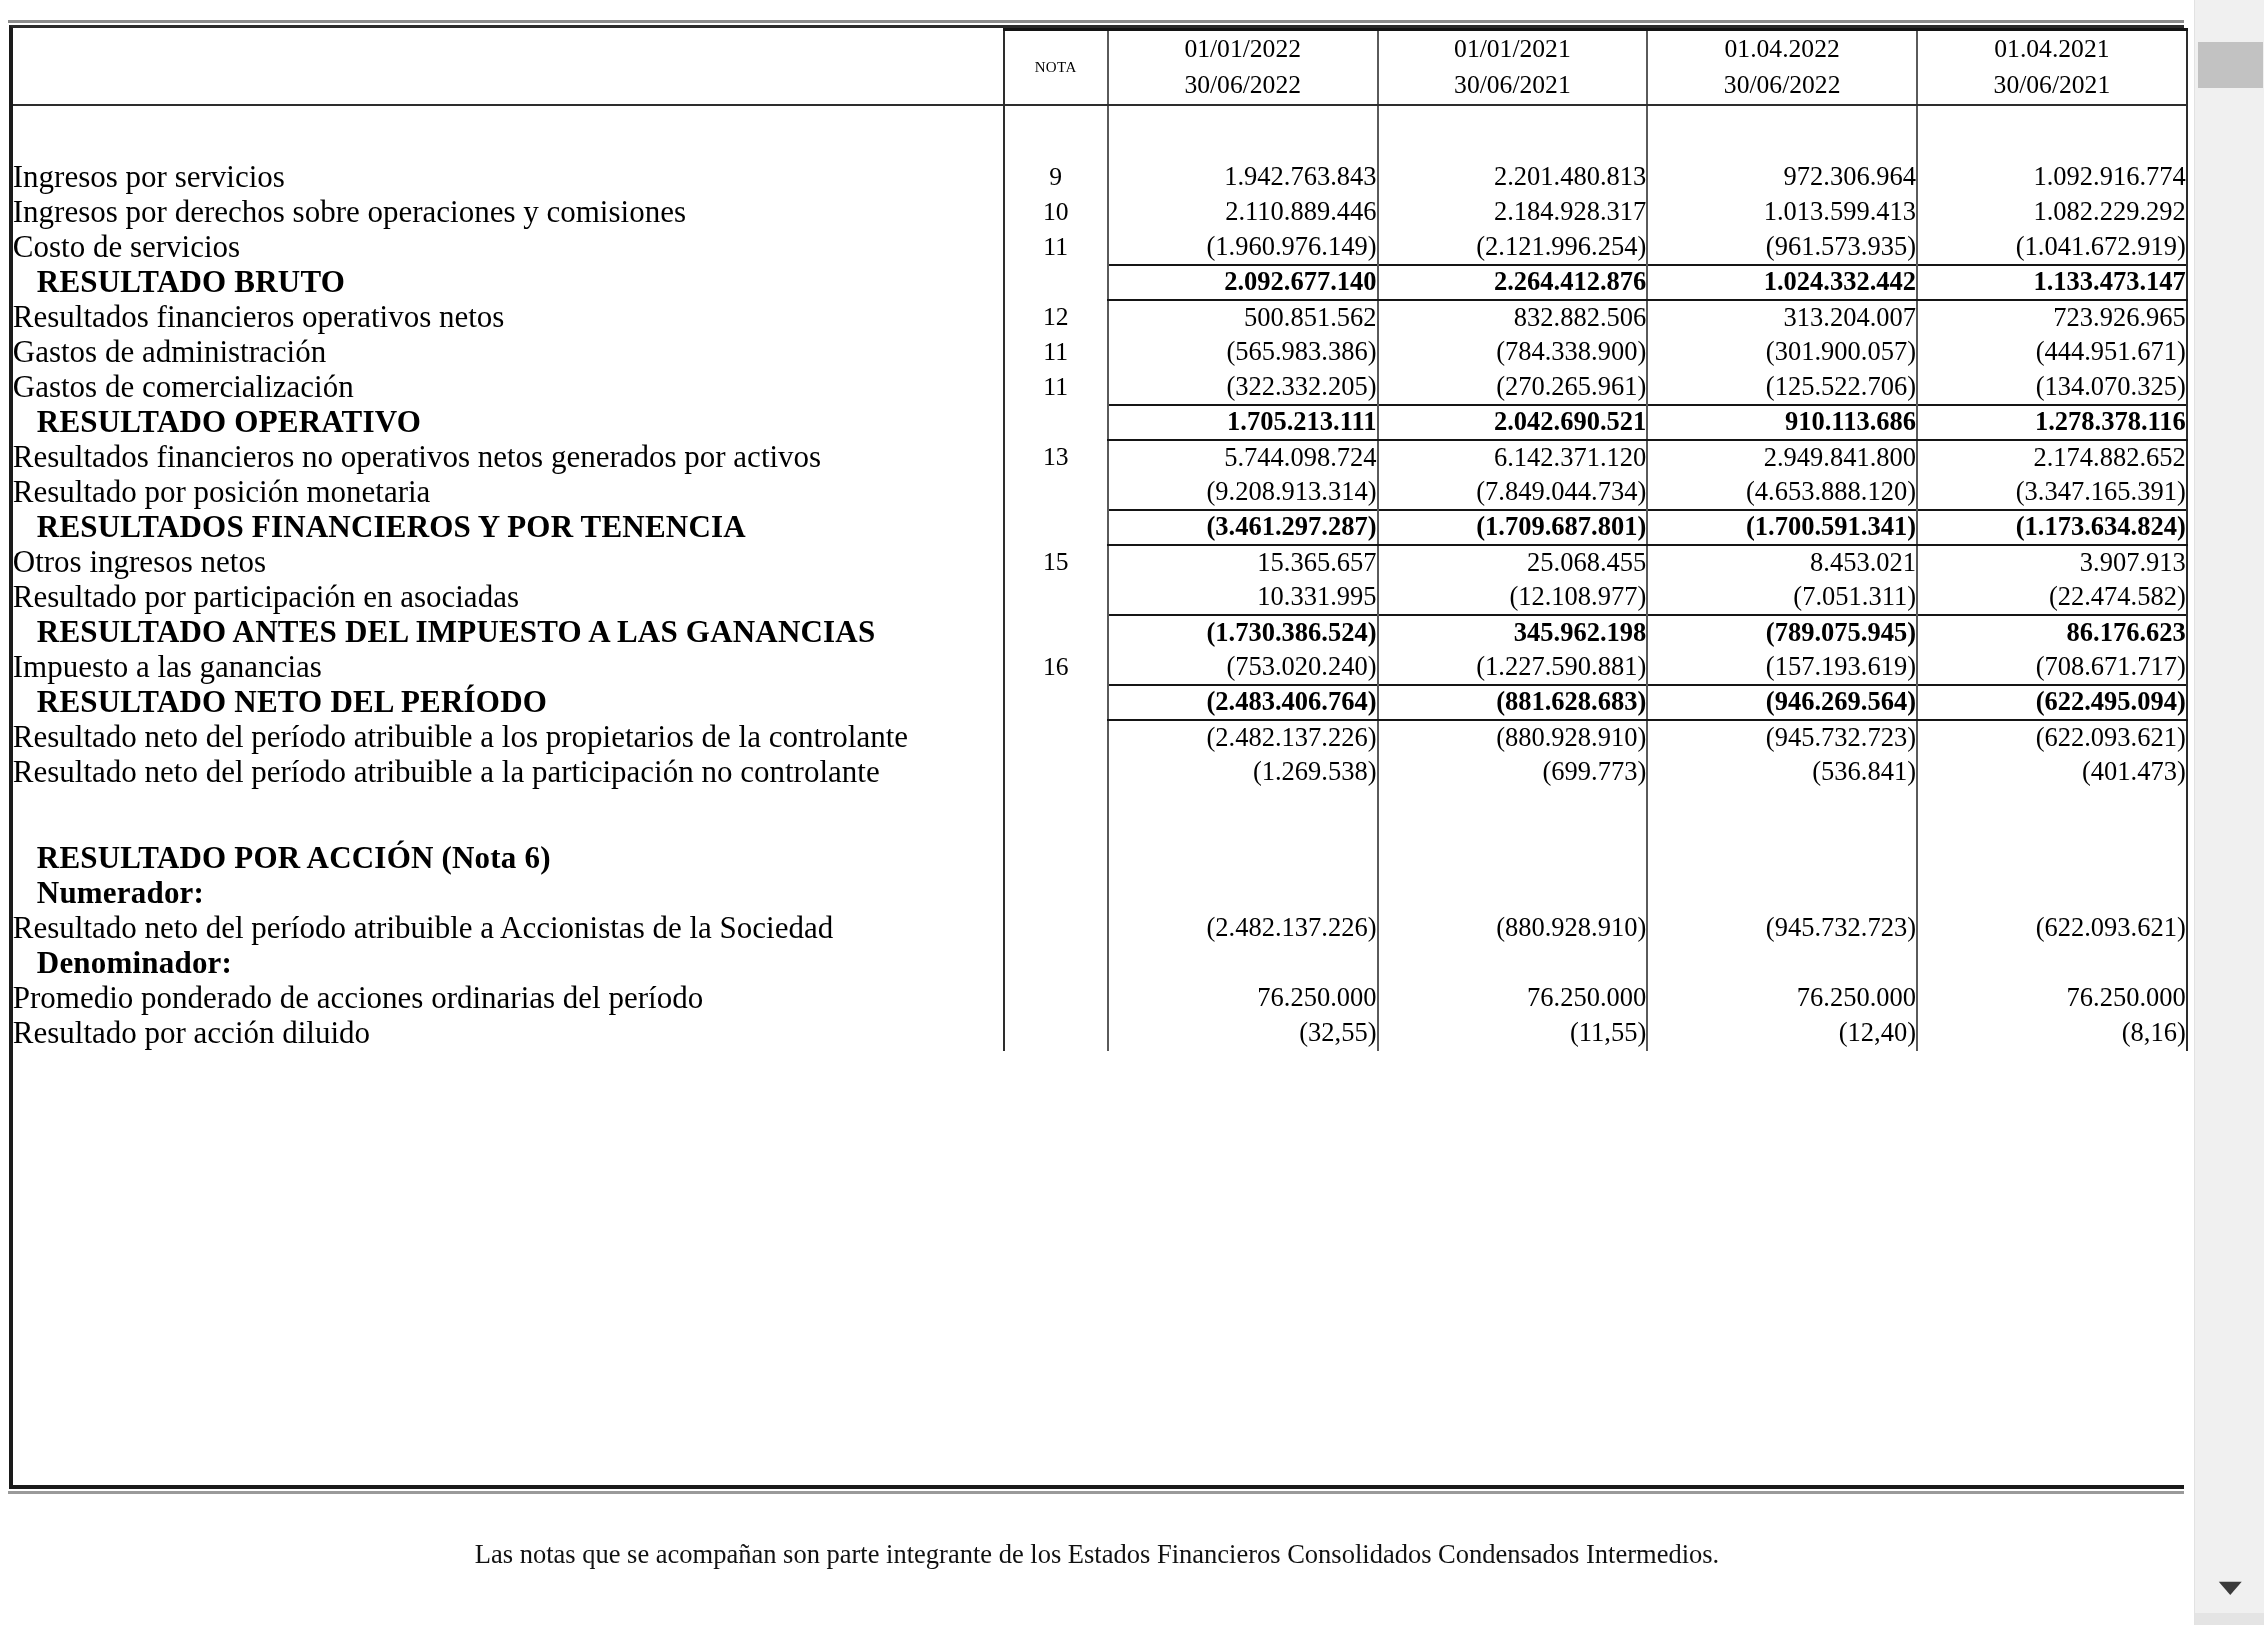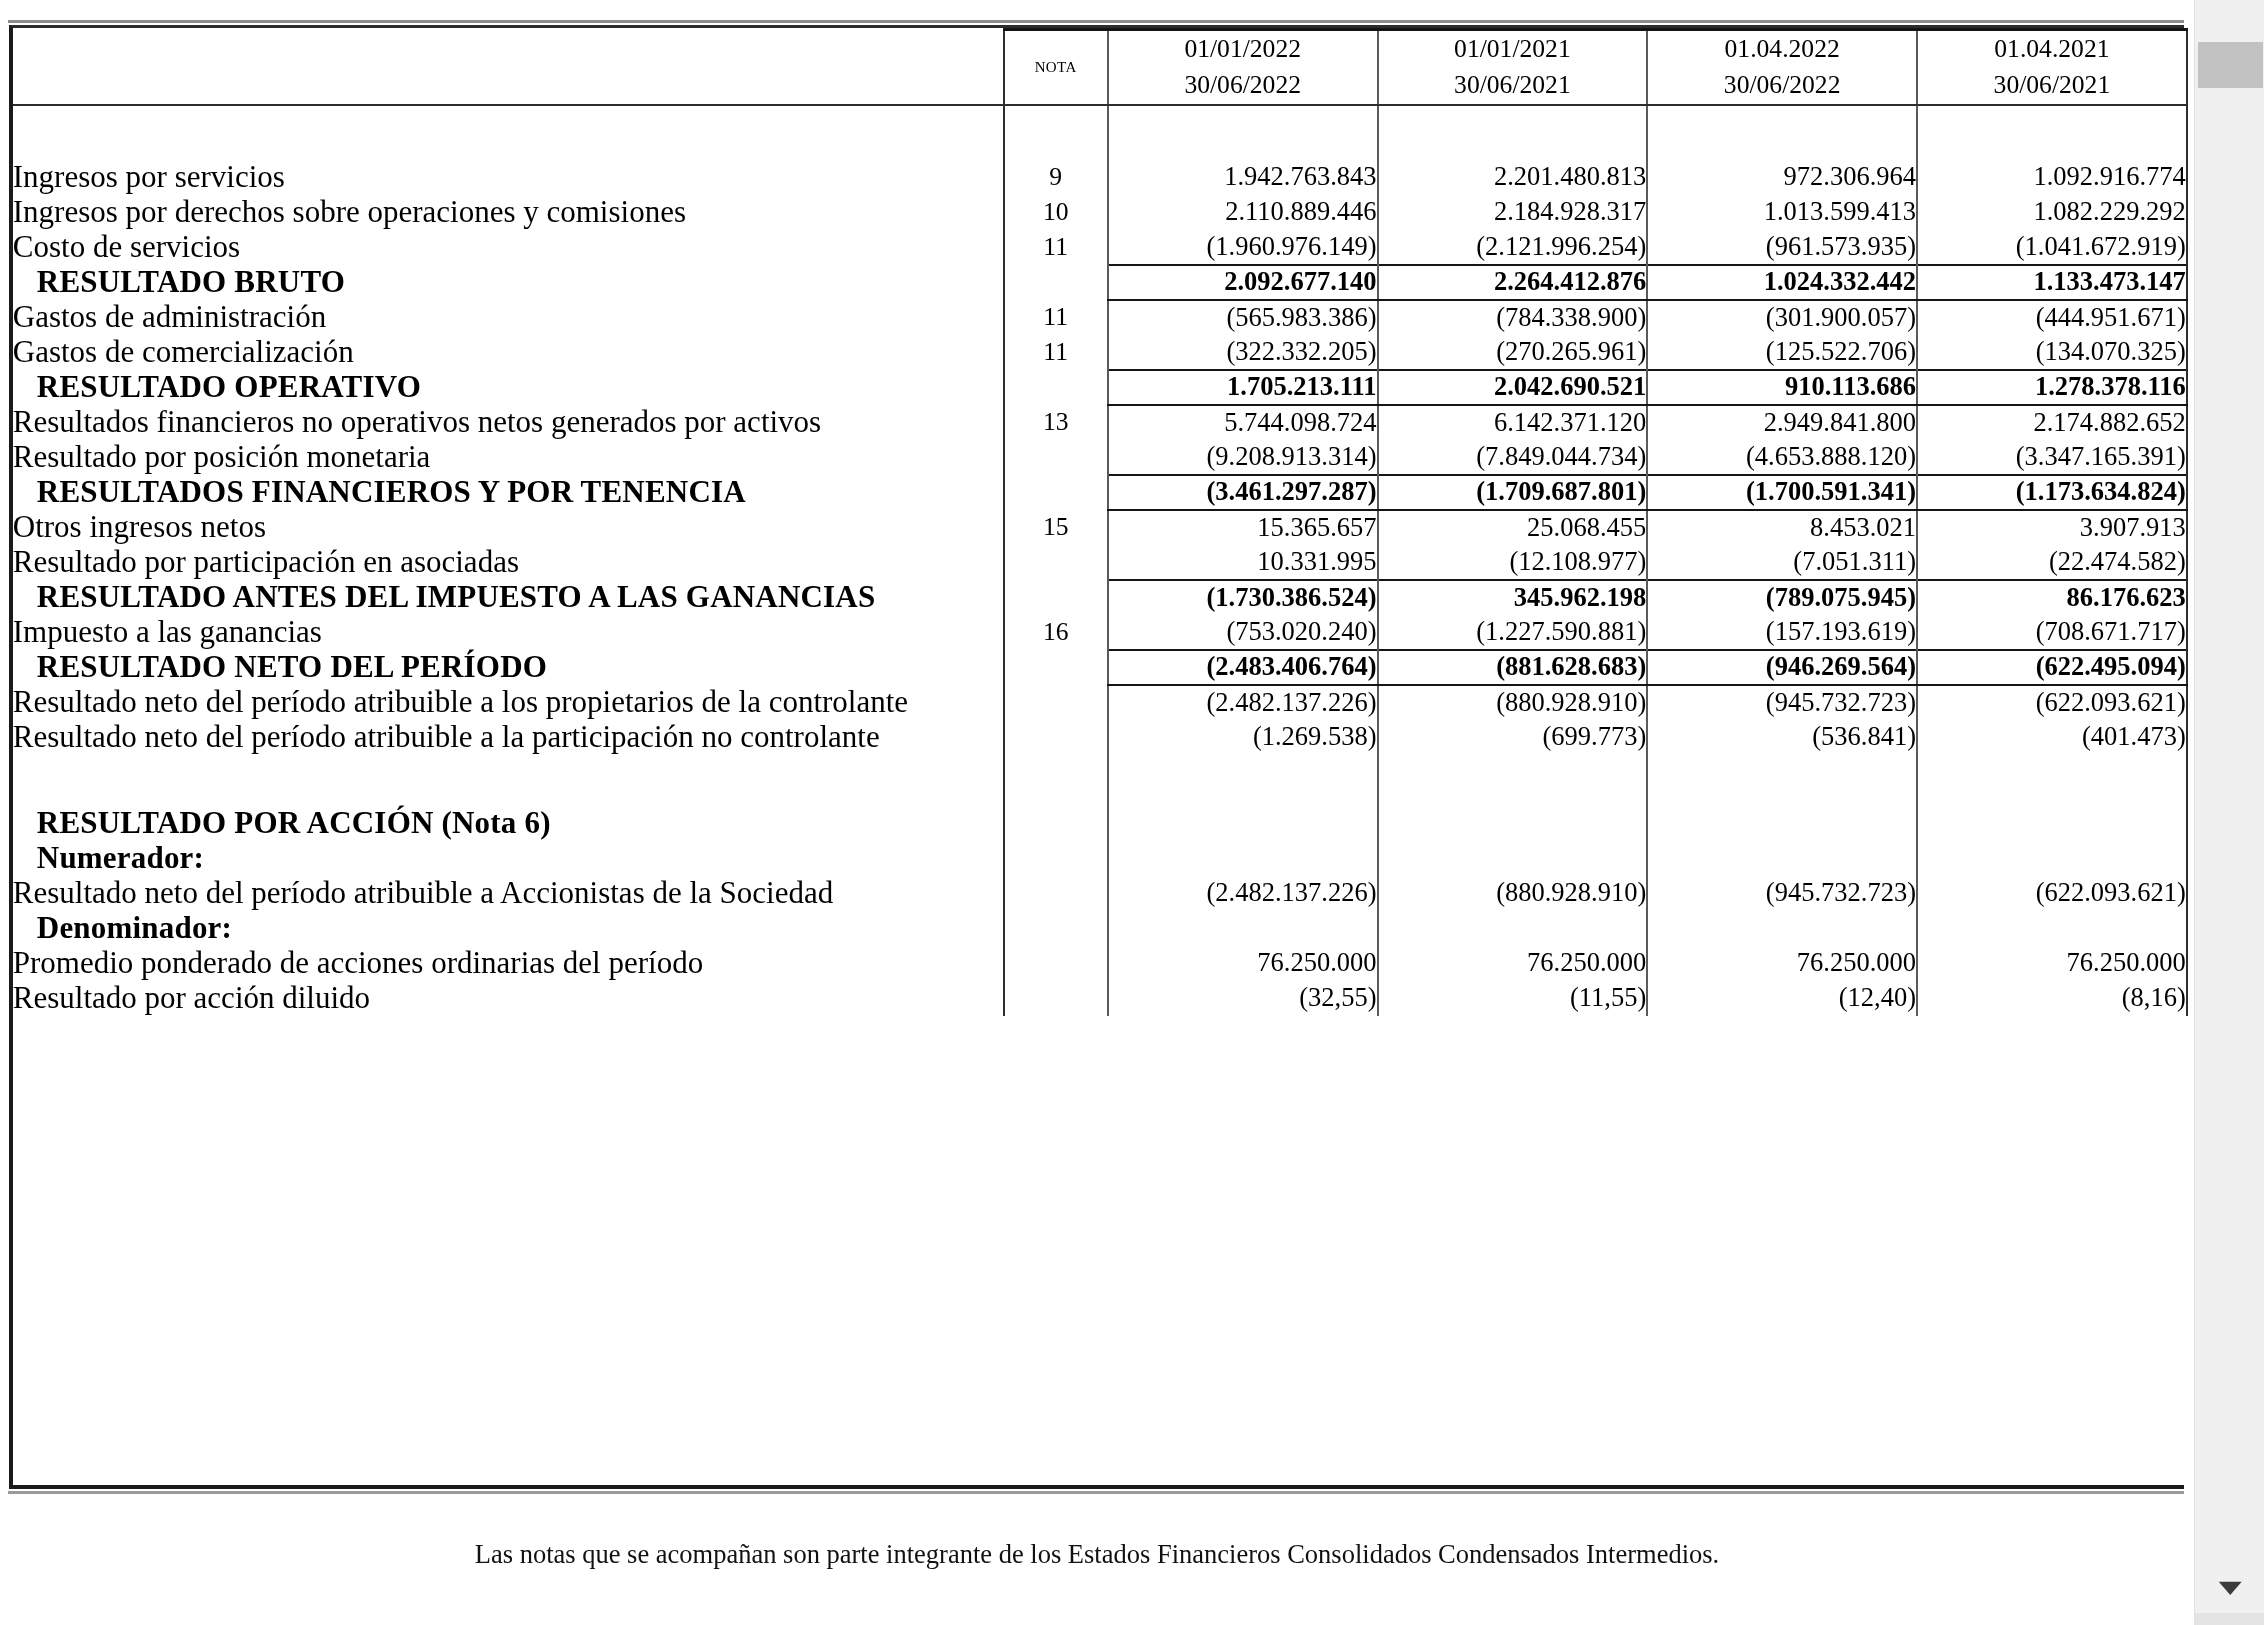--- a/index.html
+++ b/index.html
@@ -259,20 +259,28 @@
             </tr>
             <tr class="r bold">
               <td class="row-label">RESULTADO BRUTO</td>
               <td class="row-nota vsep-left"></td>
               <td class="row-val vsep-thin rule-top rule-bottom">2.092.677.140</td>
               <td class="row-val vsep-thin rule-top rule-bottom">2.264.412.876</td>
               <td class="row-val vsep-thin rule-top rule-bottom">1.024.332.442</td>
               <td class="row-val vsep-thin vsep-right rule-top rule-bottom">1.133.473.147</td>
             </tr>
             <tr class="r">
+              <td class="row-label">Resultados financieros operativos netos</td>
+              <td class="row-nota vsep-left">12</td>
+              <td class="row-val vsep-thin">500.851.562</td>
+              <td class="row-val vsep-thin">832.882.506</td>
+              <td class="row-val vsep-thin">313.204.007</td>
+              <td class="row-val vsep-thin vsep-right">723.926.965</td>
+            </tr>
+            <tr class="r">
               <td class="row-label">Gastos de administración</td>
               <td class="row-nota vsep-left">11</td>
               <td class="row-val vsep-thin">(565.983.386)</td>
               <td class="row-val vsep-thin">(784.338.900)</td>
               <td class="row-val vsep-thin">(301.900.057)</td>
               <td class="row-val vsep-thin vsep-right">(444.951.671)</td>
             </tr>
             <tr class="r">
               <td class="row-label">Gastos de comercialización</td>
               <td class="row-nota vsep-left">11</td>

